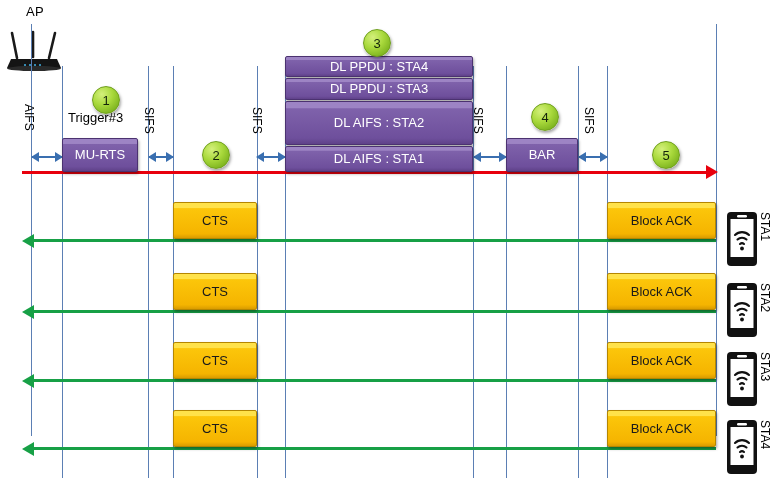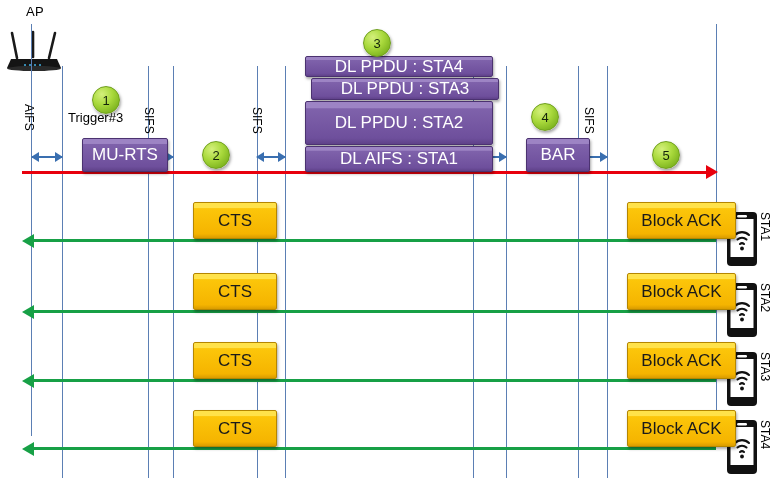--- a/index.html
+++ b/index.html
@@ -69,26 +69,25 @@
     border-top: 7px solid transparent;
     border-bottom: 7px solid transparent;
   }
 
   
   .blk {
     box-sizing: border-box;
     display: flex;
     align-items: center;
     justify-content: center;
-    font-size: 17px;
+    font-size: 13px;
     border-radius: 2px;
     text-align: center;
     line-height: 1.05;
     box-shadow: 1px 2px 3px rgba(0,0,0,.35);
-    margin-left: 20px;
   }
   .blk.purple {
     background: linear-gradient(to bottom,
        #9d84c4 0%, #9d84c4 14%, #7f62ab 16%, #6e4f9c 86%, #5f4189 100%);
     border: 1px solid #4b3270;
     color: #ffffff;
   }
   .blk.yellow {
     background: linear-gradient(to bottom,
        #ffe24a 0%, #ffe24a 13%, #fcc60a 16%, #f5b400 88%, #d99c00 100%);
@@ -258,26 +257,26 @@
       <div class="abs ifs-arrow" style="left: 257px; width: 28px;"></div>
       <div class="abs ifs-label" style="left: 485px; top: 107px;">SIFS</div>
       <div class="abs ifs-arrow" style="left: 474px; width: 32px;"></div>
       <div class="abs ifs-label" style="left: 596px; top: 107px;">SIFS</div>
       <div class="abs ifs-arrow" style="left: 579px; width: 28px;"></div>
     </div>
 
   <div class="abs trigger-cap">Trigger#3</div>
 
   <div id="ap-frame-layer">
-      <div class="abs blk purple" style="left: 62px; top: 138px; width: 86px; height: 34px;">MU-RTS</div>
+      <div class="abs blk purple" style="left: 62px; top: 138px; width: 76px; height: 34px;">MU-RTS</div>
       <div class="abs blk purple" style="left: 285px; top: 56px; width: 188px; height: 21px;">DL PPDU : STA4</div>
-      <div class="abs blk purple" style="left: 291px; top: 78px; width: 188px; height: 22px;">DL PPDU : STA3</div>
-      <div class="abs blk purple" style="left: 285px; top: 101px; width: 188px; height: 44px;">DL PPDU : STA2</div>
+      <div class="abs blk purple" style="left: 285px; top: 78px; width: 188px; height: 22px;">DL PPDU : STA3</div>
+      <div class="abs blk purple" style="left: 285px; top: 101px; width: 188px; height: 44px;">DL AIFS : STA2</div>
       <div class="abs blk purple" style="left: 285px; top: 146px; width: 188px; height: 26px;">DL AIFS : STA1</div>
-      <div class="abs blk purple" style="left: 506px; top: 138px; width: 64px; height: 34px;">BAR</div>
+      <div class="abs blk purple" style="left: 506px; top: 138px; width: 72px; height: 34px;">BAR</div>
     </div>
 
   <div id="sta-frame-layer">
       <div class="abs blk yellow" style="left: 173px; top: 202px; width: 84px; height: 37px;">CTS</div>
       <div class="abs blk yellow" style="left: 607px; top: 202px; width: 109px; height: 37px;">Block ACK</div>
       <div class="abs blk yellow" style="left: 173px; top: 273px; width: 84px; height: 37px;">CTS</div>
       <div class="abs blk yellow" style="left: 607px; top: 273px; width: 109px; height: 37px;">Block ACK</div>
       <div class="abs blk yellow" style="left: 173px; top: 342px; width: 84px; height: 37px;">CTS</div>
       <div class="abs blk yellow" style="left: 607px; top: 342px; width: 109px; height: 37px;">Block ACK</div>
       <div class="abs blk yellow" style="left: 173px; top: 410px; width: 84px; height: 37px;">CTS</div>

